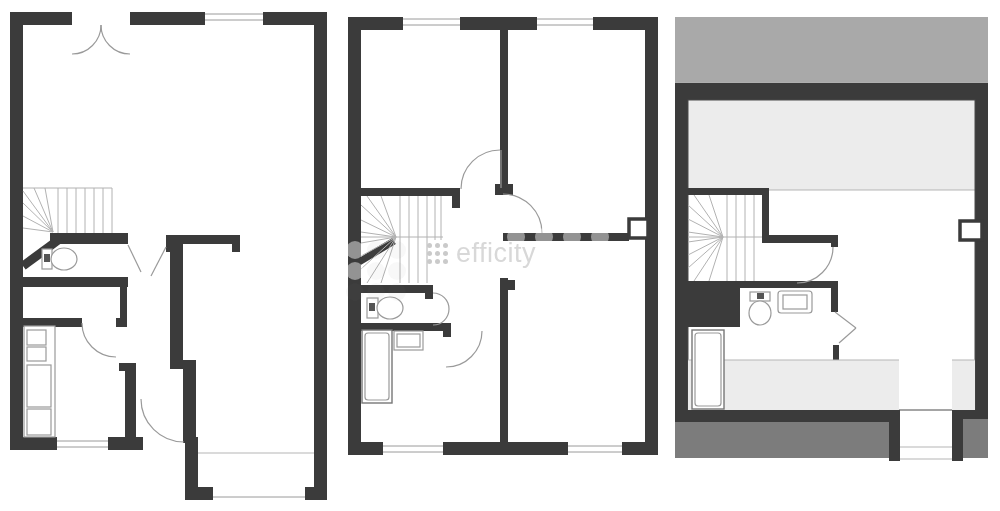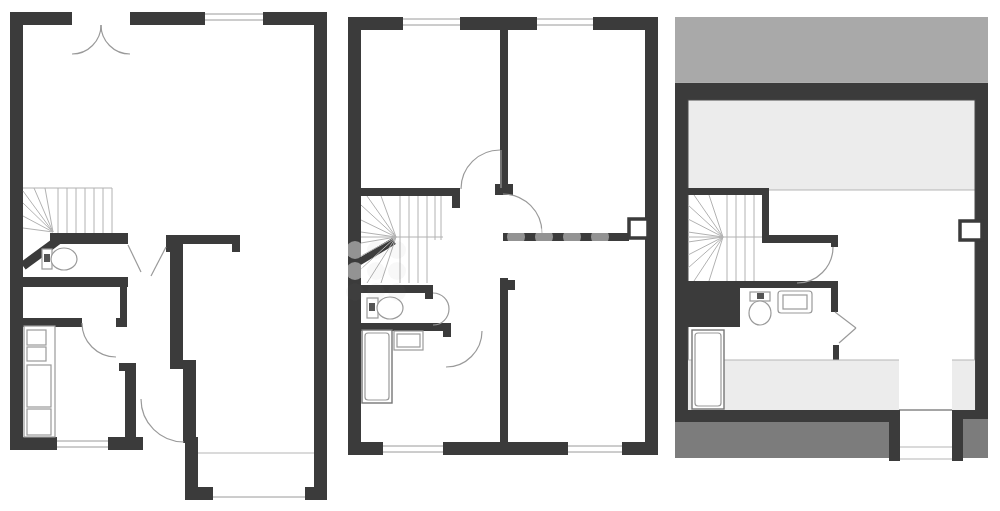--- a/index.html
+++ b/index.html
@@ -284,13 +284,27 @@
       <circle class="wm-ghost" cx="376" cy="292" r="9"></circle>
       <circle class="wm-ghost" cx="397" cy="292" r="9"></circle>
       <circle class="wm-circle" cx="516" cy="237" r="9"></circle>
       <circle class="wm-circle" cx="544" cy="237" r="9"></circle>
       <circle class="wm-circle" cx="572" cy="237" r="9"></circle>
       <circle class="wm-circle" cx="600" cy="237" r="9"></circle>
     </g>
   </svg>
 
   
+  <div id="watermark">
+    <div id="wm-dots">
+      <span></span>
+        <span></span>
+        <span></span>
+      <span></span>
+        <span></span>
+        <span></span>
+      <span></span>
+        <span></span>
+        <span></span>
+    </div>
+    <div id="wm-text">efficity</div>
+  </div>
 </div>
 
 </body></html>

